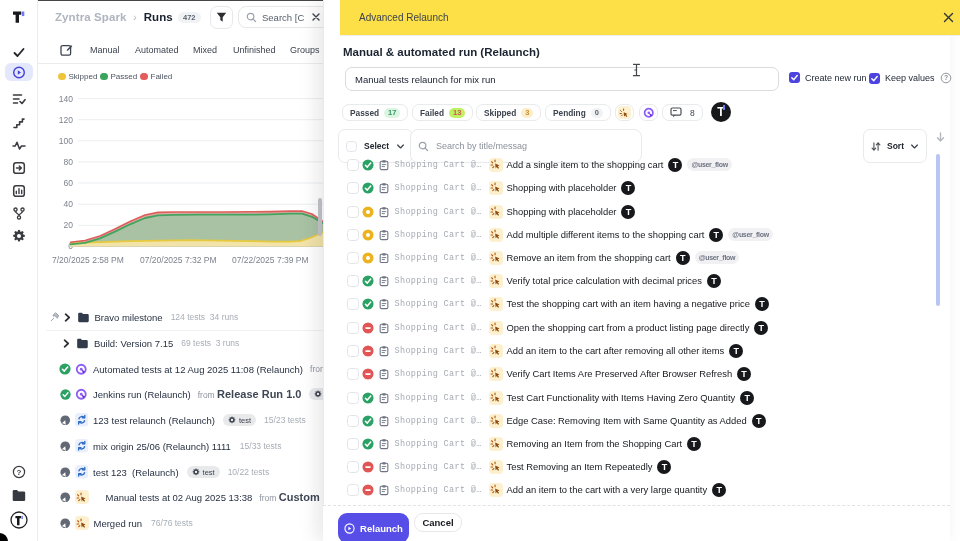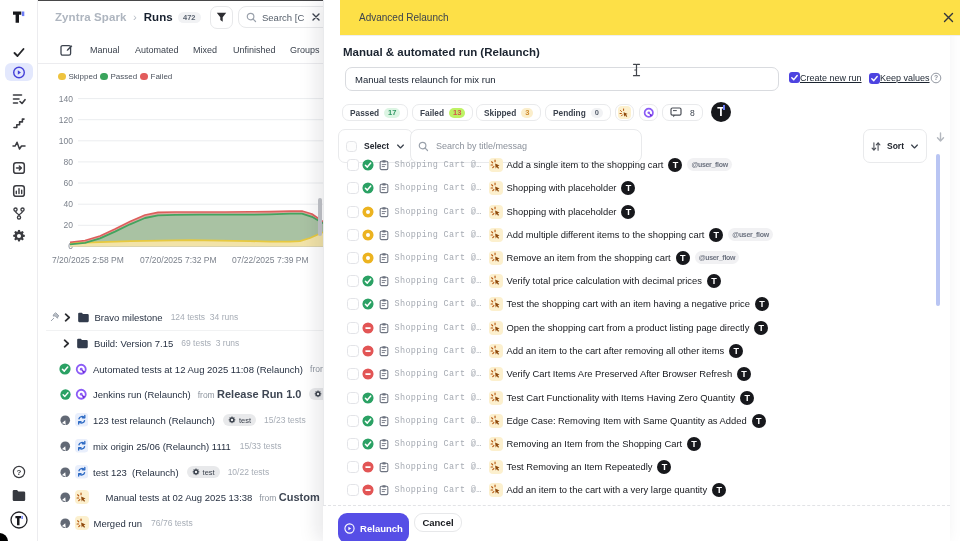--- a/index.html
+++ b/index.html
@@ -35,21 +35,21 @@
   .bmeta { font-size:8.5px; color:#a7adb6; white-space:nowrap; margin-left:8px; }
   .bfrom { font-size:8.5px; color:#8d949e; margin-left:7px; white-space:nowrap; }
   .bfrom b { color:#3f4754; font-weight:700; font-size:11px; }
   .tbadge { display:inline-flex; align-items:center; gap:3px; height:12px; padding:0 5px; background:#e8e9eb; border-radius:7px; font-size:7.5px; font-weight:500; color:#3c434e; margin-left:8px; }
 
   
   #modal { position:absolute; left:323px; top:0; width:627px; height:541px; background:#fff; box-shadow:-6px 0 18px rgba(20,24,40,.10); border-left:1px solid #e9eaec; }
   #mhead { position:absolute; left:16px; top:0; width:627px; height:36px; border-bottom:1px solid #eeeff1; background:#fde047; }
   #mtitle { position:absolute; left:19px; top:46px; font-size:11.5px; font-weight:700; color:#1b2430; }
   #minput { position:absolute; left:21px; top:67px; width:434px; height:24px; border:1px solid #d9dbdf; border-radius:7px; background:#fff; font-size:9.5px; color:#17202e; line-height:23px; padding-left:9px; }
-  .ckrow { position:absolute; top:72px; display:flex; align-items:center; font-size:9px; color:#1b2430; white-space:nowrap;text-decoration:underline; }
+  .ckrow { position:absolute; top:72px; display:flex; align-items:center; gap:5px; font-size:9px; color:#1b2430; white-space:nowrap; }
   .ckbox { width:11px; height:11px; background:#4d43e0; border-radius:3px; display:flex; align-items:center; justify-content:center; }
 
   .chip { position:absolute; top:104px; height:17px; border:1px solid #e9eaec; border-radius:7px; background:#fff; display:flex; align-items:center; padding:0 7px; gap:5px; font-size:8.3px; font-weight:700; color:#3c434e; }
   .pill { height:10px; min-width:12px; padding:0 4px; border-radius:5px; font-size:7.5px; font-weight:700; display:flex; align-items:center; justify-content:center; }
 
   .c2 { position:absolute; top:129px; height:18px; border:1px solid #e9eaec; border-radius:7px; background:#fff; display:flex; align-items:center; padding:16px 7px; gap:5px; font-size:8.5px; font-weight:700; color:#23272f; }
 
   
   .mrow { position:absolute; left:347px; height:23px; display:flex; align-items:center; }
   .mck { width:12px; height:12px; border:1px solid #e3e4e8; border-radius:3.5px; background:#fff; margin-right:2.5px; flex:none; }

